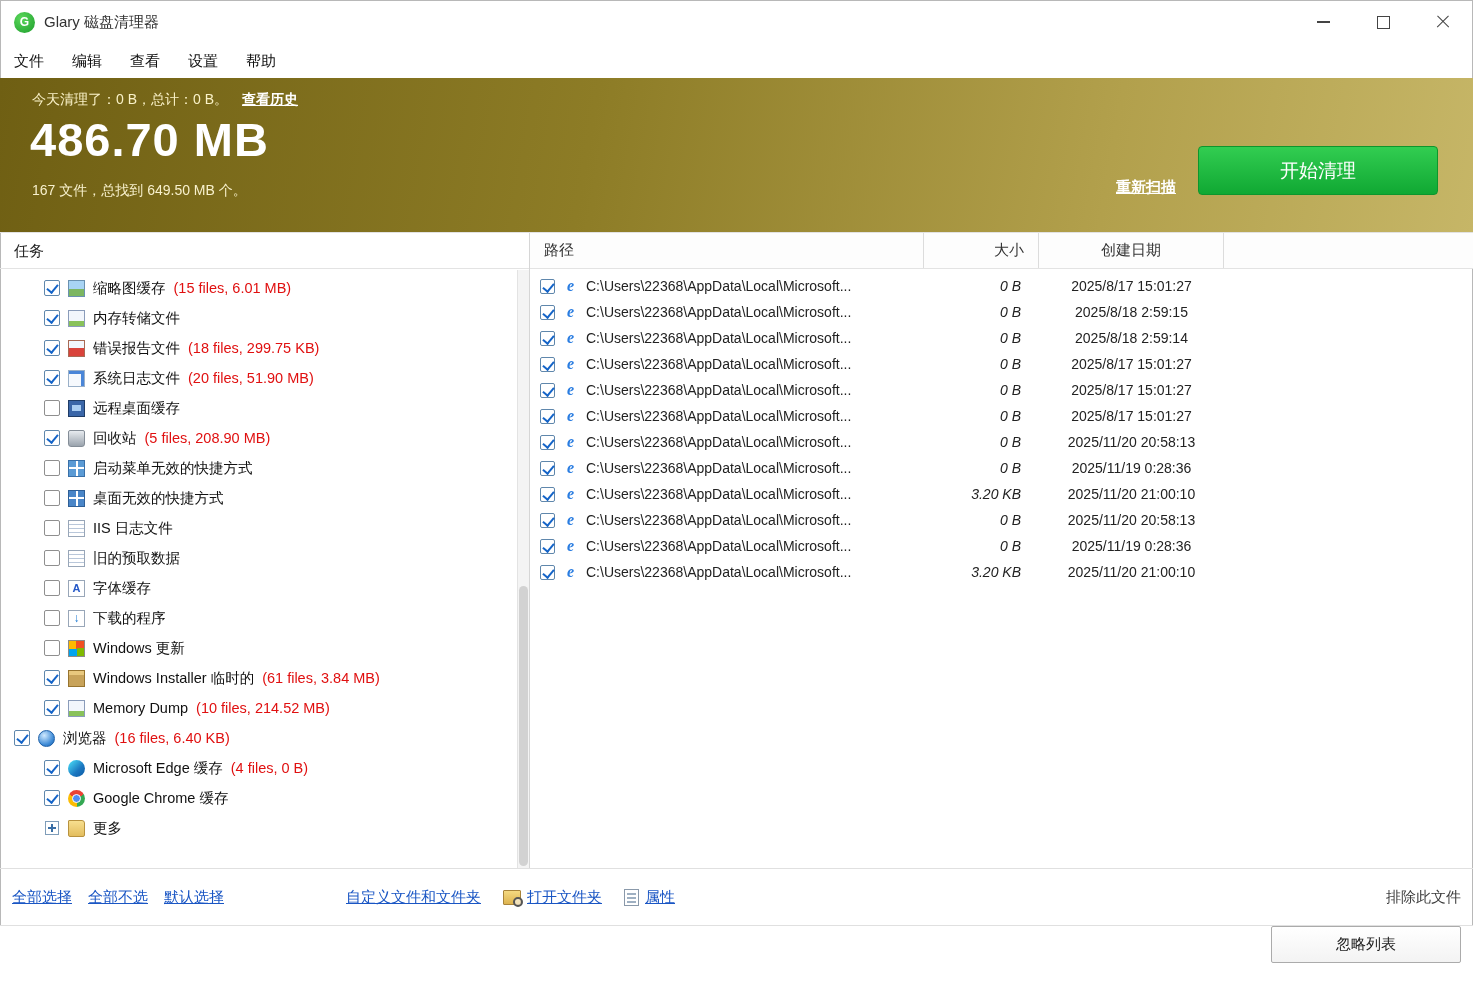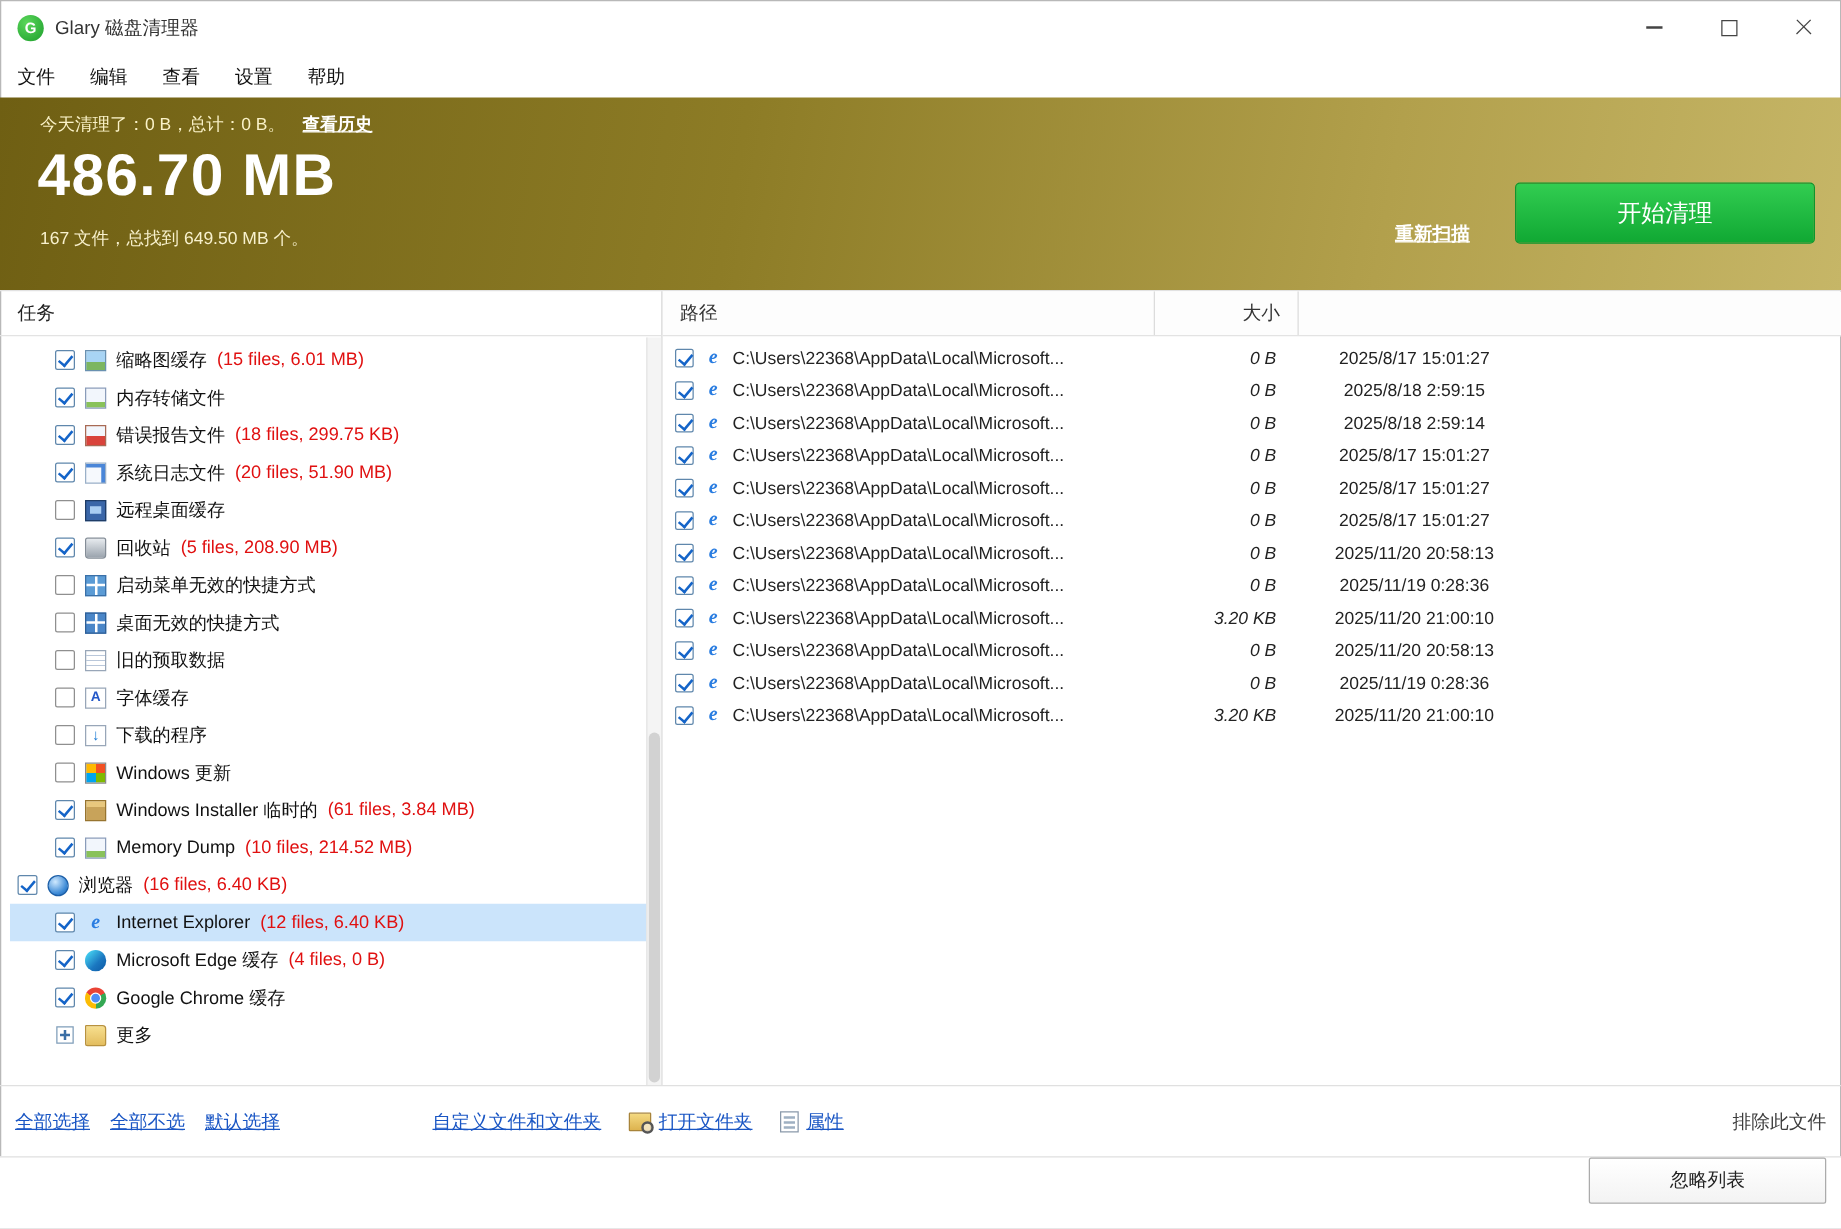--- a/index.html
+++ b/index.html
@@ -26,21 +26,21 @@
   .menubar{height:34px;display:flex;align-items:center;padding-left:14px;}
   .menu-item{font-size:15px;margin-right:28px;color:#111;}
   
   .banner{height:154px;position:relative;color:#fff;
     background:linear-gradient(100deg,#6f5f13 0%,#8d7c26 40%,#b2a04c 75%,#c6b667 100%);}
   .banner-line1{position:absolute;left:32px;top:13px;font-size:14px;color:#faf2c8;display:flex;gap:14px;align-items:baseline;}
   .white-link{color:#ffffff;text-decoration:underline;cursor:pointer;font-weight:bold;}
   .big-size{position:absolute;left:30px;top:34px;font-size:47px;font-weight:bold;color:#fff;letter-spacing:1px;}
   .banner-sub{position:absolute;left:32px;top:104px;font-size:14px;color:#f8f1cd;}
   .rescan{position:absolute;right:297px;top:100px;font-size:15px;}
-  .clean-btn{position:absolute;right:21px;top:68px;width:238px;height:47px;border-radius:4px;
+  .clean-btn{position:absolute;right:35px;top:68px;width:238px;height:47px;border-radius:4px;
     background:linear-gradient(180deg,#32cd51,#10a833);border:1px solid #0d962d;
     display:flex;align-items:center;justify-content:center;font-size:19px;color:#fff;cursor:pointer;}
   
   .main{display:flex;height:636px;border-top:1px solid #e2e2e2;box-sizing:border-box;}
   .left-panel{width:530px;flex:none;position:relative;border-right:1px solid #d6d6d6;box-sizing:border-box;}
   .panel-header{height:36px;line-height:36px;padding-left:14px;font-size:15px;color:#222;border-bottom:1px solid #e3e3e3;box-sizing:border-box;}
   .task-list{height:599px;overflow:hidden;padding-top:4px;box-sizing:border-box;}
   .task-row{height:30px;display:flex;align-items:center;gap:8px;margin-left:8px;font-size:14.5px;white-space:nowrap;}
   .task-row.indent-0{padding-left:6px;}
   .task-row.indent-1{padding-left:36px;}
@@ -200,20 +200,25 @@
           <span class="task-label">启动菜单无效的快捷方式</span>
         </div>
         <div class="task-row indent-1">
           <span class="cb"></span>
           <span class="task-icon icon-window2"></span>
           <span class="task-label">桌面无效的快捷方式</span>
         </div>
         <div class="task-row indent-1">
           <span class="cb"></span>
           <span class="task-icon icon-page"></span>
+          <span class="task-label">IIS 日志文件</span>
+        </div>
+        <div class="task-row indent-1">
+          <span class="cb"></span>
+          <span class="task-icon icon-page"></span>
           <span class="task-label">旧的预取数据</span>
         </div>
         <div class="task-row indent-1">
           <span class="cb"></span>
           <span class="task-icon icon-font"></span>
           <span class="task-label">字体缓存</span>
         </div>
         <div class="task-row indent-1">
           <span class="cb"></span>
           <span class="task-icon icon-download"></span>
@@ -234,26 +239,20 @@
           <span class="cb checked"></span>
           <span class="task-icon icon-memdump"></span>
           <span class="task-label">Memory Dump</span>
           <span class="task-detail">(10 files, 214.52 MB)</span>
         </div>
         <div class="task-row indent-0">
           <span class="cb checked"></span>
           <span class="task-icon icon-globe"></span>
           <span class="task-label">浏览器</span>
           <span class="task-detail">(16 files, 6.40 KB)</span>
-        </div>
-        <div class="task-row indent-1 selected">
-          <span class="cb checked"></span>
-          <span class="task-icon icon-ie"></span>
-          <span class="task-label">Internet Explorer</span>
-          <span class="task-detail">(12 files, 6.40 KB)</span>
         </div>
         <div class="task-row indent-1">
           <span class="cb checked"></span>
           <span class="task-icon icon-edge"></span>
           <span class="task-label">Microsoft Edge 缓存</span>
           <span class="task-detail">(4 files, 0 B)</span>
         </div>
         <div class="task-row indent-1">
           <span class="cb checked"></span>
           <span class="task-icon icon-chrome"></span>
@@ -266,20 +265,21 @@
         </div>
       </div>
     <div class="vscroll">
       <div class="vthumb"></div>
     </div>
   </div>
   <div class="right-panel">
     <div class="table-header">
       <div class="th th-path">路径</div>
       <div class="th th-size">大小</div>
+      <div class="th th-date">创建日期</div>
       <div class="th th-rest"></div>
     </div>
     <div class="table-body">
         <div class="file-row">
           <div class="col-path">
             <span class="cb checked small"></span>
             <span class="task-icon icon-ie"></span>
             <span class="path-text">C:\Users\22368\AppData\Local\Microsoft...</span>
           </div>
           <div class="col-size">0 B</div>

